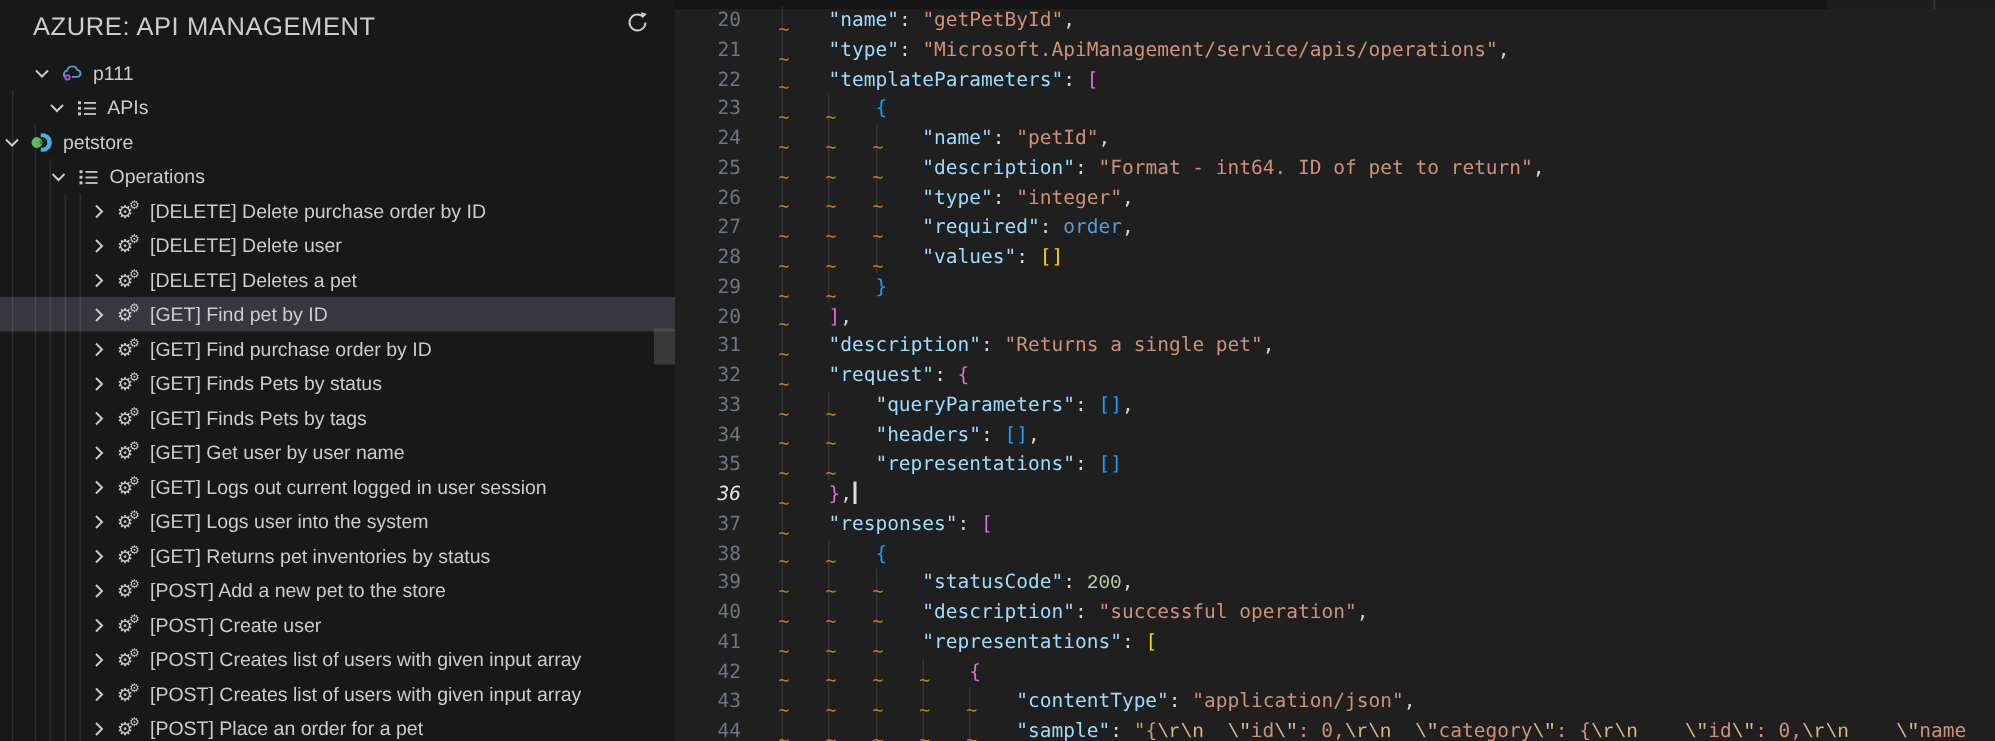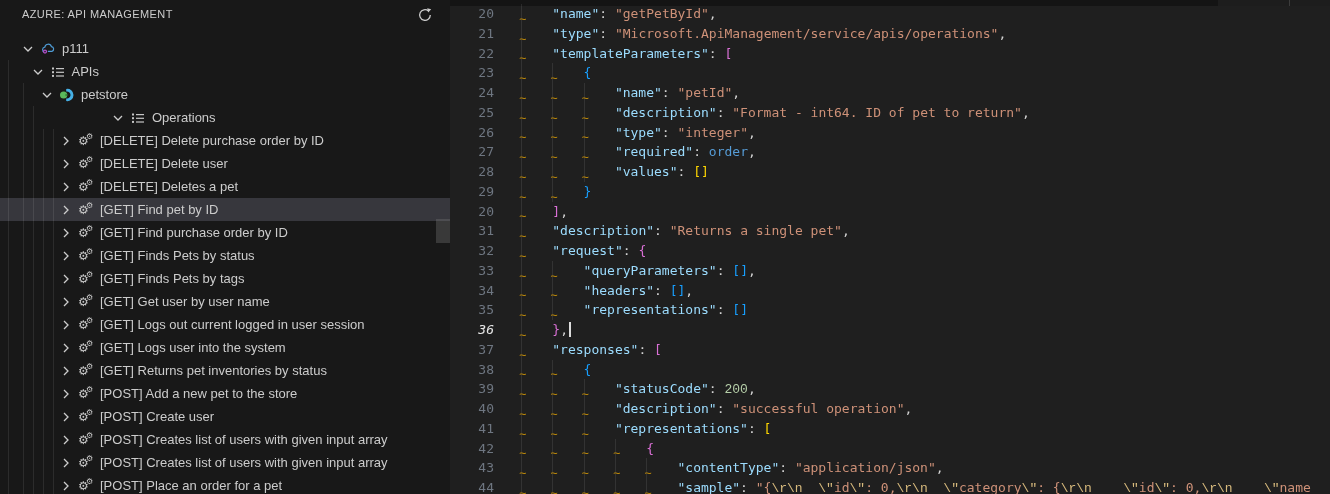--- a/index.html
+++ b/index.html
@@ -4,21 +4,21 @@
 <style>
   html,body{margin:0;padding:0;width:1330px;height:494px;overflow:hidden;background:#1f1f1f;
     font-family:"Liberation Sans", sans-serif;-webkit-font-smoothing:antialiased;}
   :root{
     --c-key:#9cdcfe; --c-str:#ce9178; --c-esc:#d7ba7d; --c-num:#b5cea8; --c-bool:#569cd6;
     --c-punc:#d4d4d4; --c-g:#ffd700; --c-m:#da70d6; --c-u:#179fff; --c-tab:#b8860b;
   }
   
   #sidebar{position:absolute;left:0;top:0;width:450px;height:494px;background:#181818;overflow:hidden;}
   #sidebar-header{position:absolute;left:0;top:0;width:450px;height:28px;}
-  #sidebar-title{position:absolute;left:22px;top:8px;font-size:11px;color:#cccccc;letter-spacing:.4px;}
+  #sidebar-title{position:absolute;left:22px;top:8px;font-size:17px;color:#cccccc;letter-spacing:.4px;}
   #refresh-btn{position:absolute;right:15px;top:5px;width:20px;height:20px;display:flex;align-items:center;justify-content:center;cursor:pointer;}
   #tree{position:absolute;left:0;top:37px;width:450px;}
   .tree-row{position:relative;height:23px;display:flex;align-items:center;color:#cccccc;font-size:13px;cursor:pointer;white-space:nowrap;}
   .tree-row.selected{background:#37373d;}
   .twisty{width:16px;height:16px;flex:0 0 16px;margin-right:4px;display:flex;align-items:center;justify-content:center;}
   .twisty svg{display:block;}
   .twisty.expanded svg{transform:rotate(90deg);}
   .tree-icon{width:16px;height:16px;flex:0 0 16px;margin-right:6px;display:flex;align-items:center;justify-content:center;position:relative;}
   .gear-big{font-family:"DejaVu Sans",sans-serif;font-size:12px;color:#c8c8c8;position:absolute;left:0px;top:2px;line-height:12px;}
   .gear-small{font-family:"DejaVu Sans",sans-serif;font-size:8px;color:#c8c8c8;position:absolute;left:8px;top:0px;line-height:8px;}
@@ -81,36 +81,36 @@
       <rect x="2" y="3.5" width="2" height="2" fill="#c5c5c5"></rect>
             <rect x="6" y="4" width="8" height="1.2" fill="#c5c5c5"></rect>
       <rect x="2" y="7.2" width="2" height="2" fill="#c5c5c5"></rect>
             <rect x="6" y="7.7" width="8" height="1.2" fill="#c5c5c5"></rect>
       <rect x="2" y="10.9" width="2" height="2" fill="#c5c5c5"></rect>
             <rect x="6" y="11.4" width="8" height="1.2" fill="#c5c5c5"></rect>
     </svg>
         </span>
         <span>APIs</span>
       </div>
-      <div class="tree-row" style="padding-left: 39px;">
+      <div class="tree-row" style="">
         <span class="twisty expanded">
           <svg width="16" height="16" viewBox="0 0 16 16">
             <polyline points="6,4 10,8 6,12" fill="none" stroke="#cccccc" stroke-width="1.3"></polyline>
           </svg>
         </span>
         <span class="tree-icon">
     <svg width="16" height="16" viewBox="0 0 16 16">
       <path d="M7.2 1.9 A6.2 6.2 0 1 1 7.2 14.1 L7.2 11.4 A3.5 3.5 0 1 0 7.2 4.6 Z" fill="#45b0e6"></path>
       <circle cx="4.6" cy="8" r="3.6" fill="#5bb75b"></circle>
       <polygon points="6.5,6.7 9.4,8 6.5,9.3" fill="#2e7d32"></polygon>
     </svg>
         </span>
         <span>petstore</span>
       </div>
-      <div class="tree-row" style="padding-left: 66px; margin-left: 44px;">
+      <div class="tree-row" style="padding-left: 31px;">
         <span class="twisty expanded">
           <svg width="16" height="16" viewBox="0 0 16 16">
             <polyline points="6,4 10,8 6,12" fill="none" stroke="#cccccc" stroke-width="1.3"></polyline>
           </svg>
         </span>
         <span class="tree-icon">
     <svg width="16" height="16" viewBox="0 0 16 16">
       <rect x="2" y="3.5" width="2" height="2" fill="#c5c5c5"></rect>
             <rect x="6" y="4" width="8" height="1.2" fill="#c5c5c5"></rect>
       <rect x="2" y="7.2" width="2" height="2" fill="#c5c5c5"></rect>

